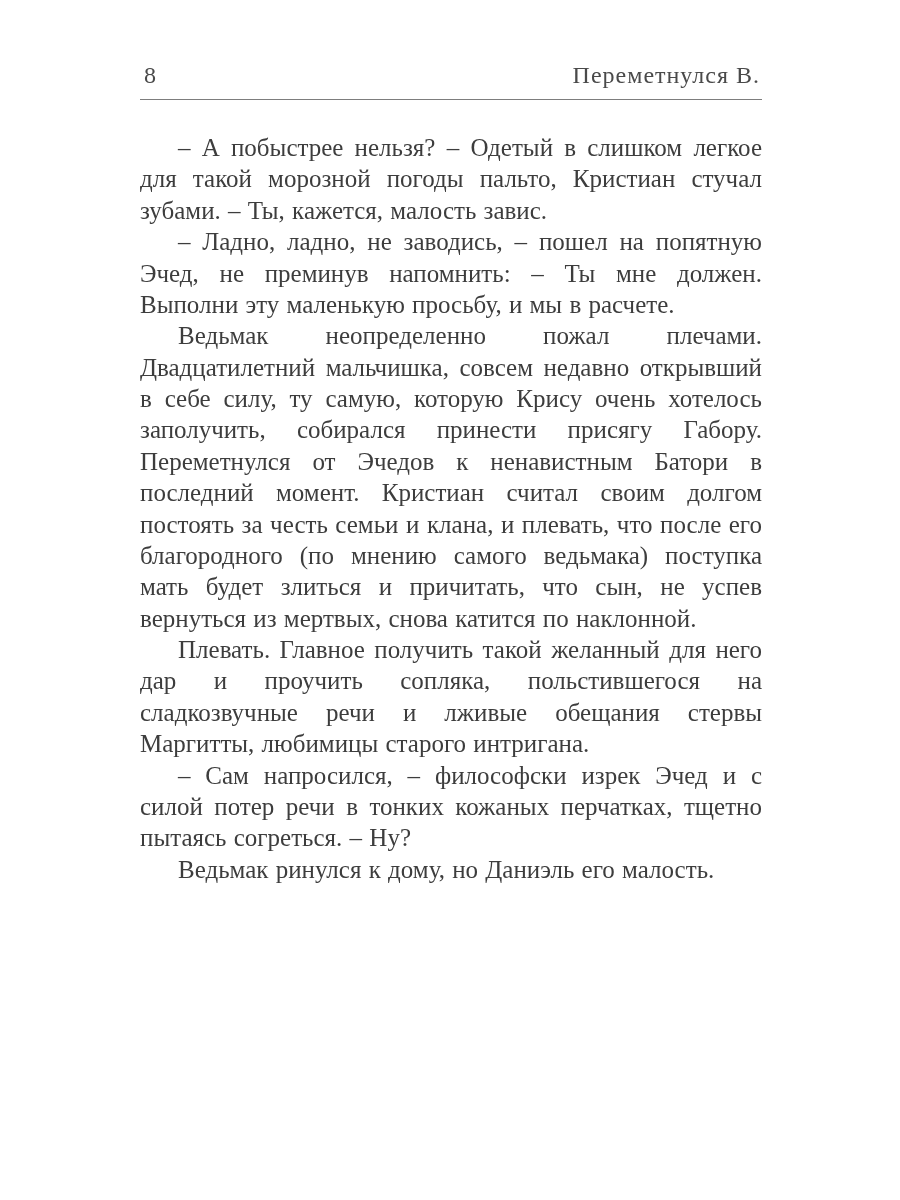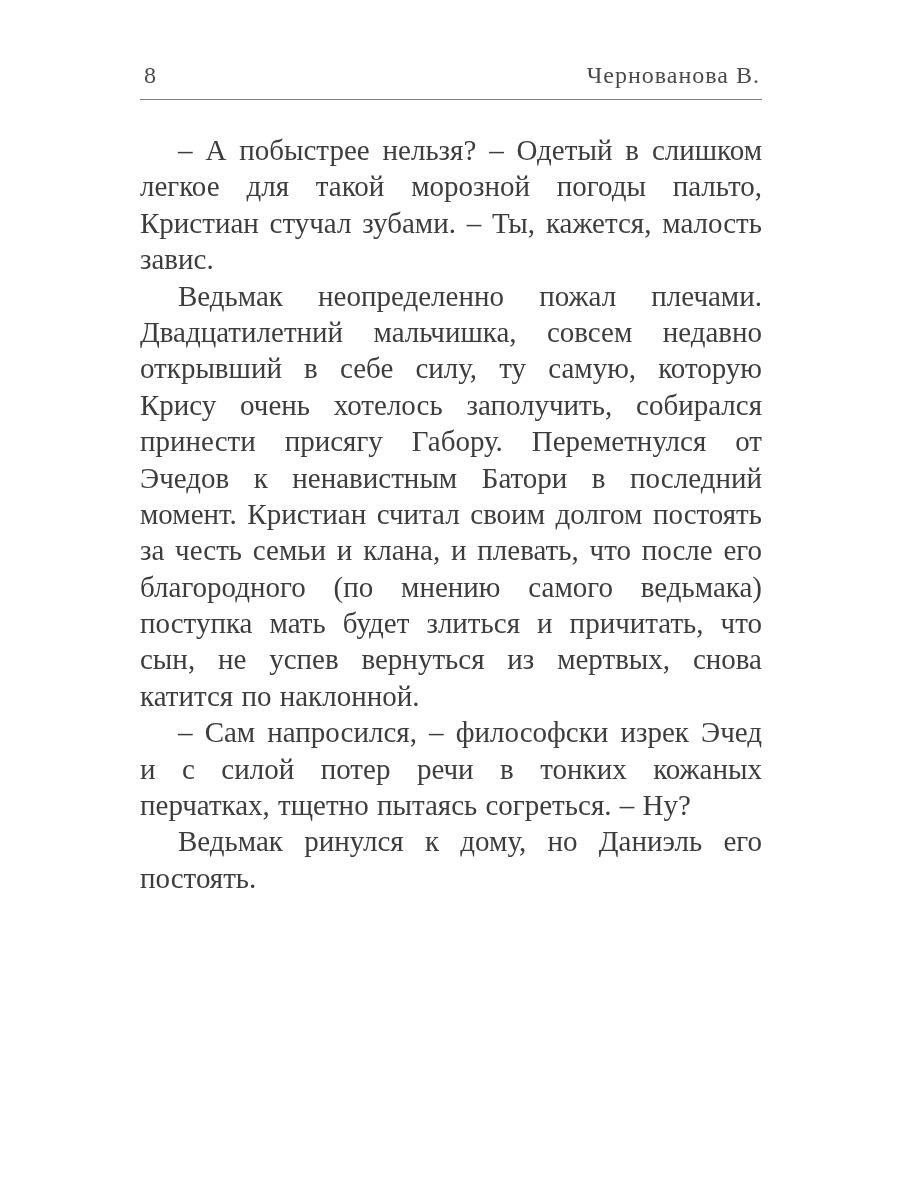--- a/index.html
+++ b/index.html
@@ -30,42 +30,44 @@
   .page-header .author {
     letter-spacing: 1px;
   }
   .header-rule {
     border: none;
     border-top: 1.5px solid #7d7d7d;
     margin: 0 0 0 0;
   }
   .text-block {
     margin-top: 32px;
-    font-size: 29px;
+    font-size: 25px;
     line-height: 1.255;
     text-align: justify;
   }
   .text-block p {
     margin: 0;
     text-indent: 38px;
     word-spacing: 1px;
   }
 </style>
 </head>
 <body>
 
 <div class="page">
 
   <div class="page-header">
     <span class="page-number">8</span>
-    <span class="author">Чернованова В.</span>
+    <span class="author">Переметнулся В.</span>
   </div>
 
   <hr class="header-rule">
 
   <div class="text-block">
     <p>– А побыстрее нельзя? – Одетый в слишком легкое для такой морозной погоды пальто, Кристиан стучал зубами. – Ты, кажется, малость завис.</p>
+    <p>– Ладно, ладно, не заводись, – пошел на попятную Эчед, не преминув напомнить: – Ты мне должен. Выполни эту маленькую просьбу, и мы в расчете.</p>
     <p>Ведьмак неопределенно пожал плечами. Двадцатилетний мальчишка, совсем недавно открывший в себе силу, ту самую, которую Крису очень хотелось заполучить, собирался принести присягу Габору. Переметнулся от Эчедов к ненавистным Батори в последний момент. Кристиан считал своим долгом постоять за честь семьи и клана, и плевать, что после его благородного (по мнению самого ведьмака) поступка мать будет злиться и причитать, что сын, не успев вернуться из мертвых, снова катится по наклонной.</p>
+    <p>Плевать. Главное получить такой желанный для него дар и проучить сопляка, польстившегося на сладкозвучные речи и лживые обещания стервы Маргитты, любимицы старого интригана.</p>
     <p>– Сам напросился, – философски изрек Эчед и с силой потер речи в тонких кожаных перчатках, тщетно пытаясь согреться. – Ну?</p>
-    <p>Ведьмак ринулся к дому, но Даниэль его постоять.</p>
+    <p>Ведьмак ринулся к дому, но Даниэль его малость.</p>
   </div>
 
 </div>
 
 </body></html>

